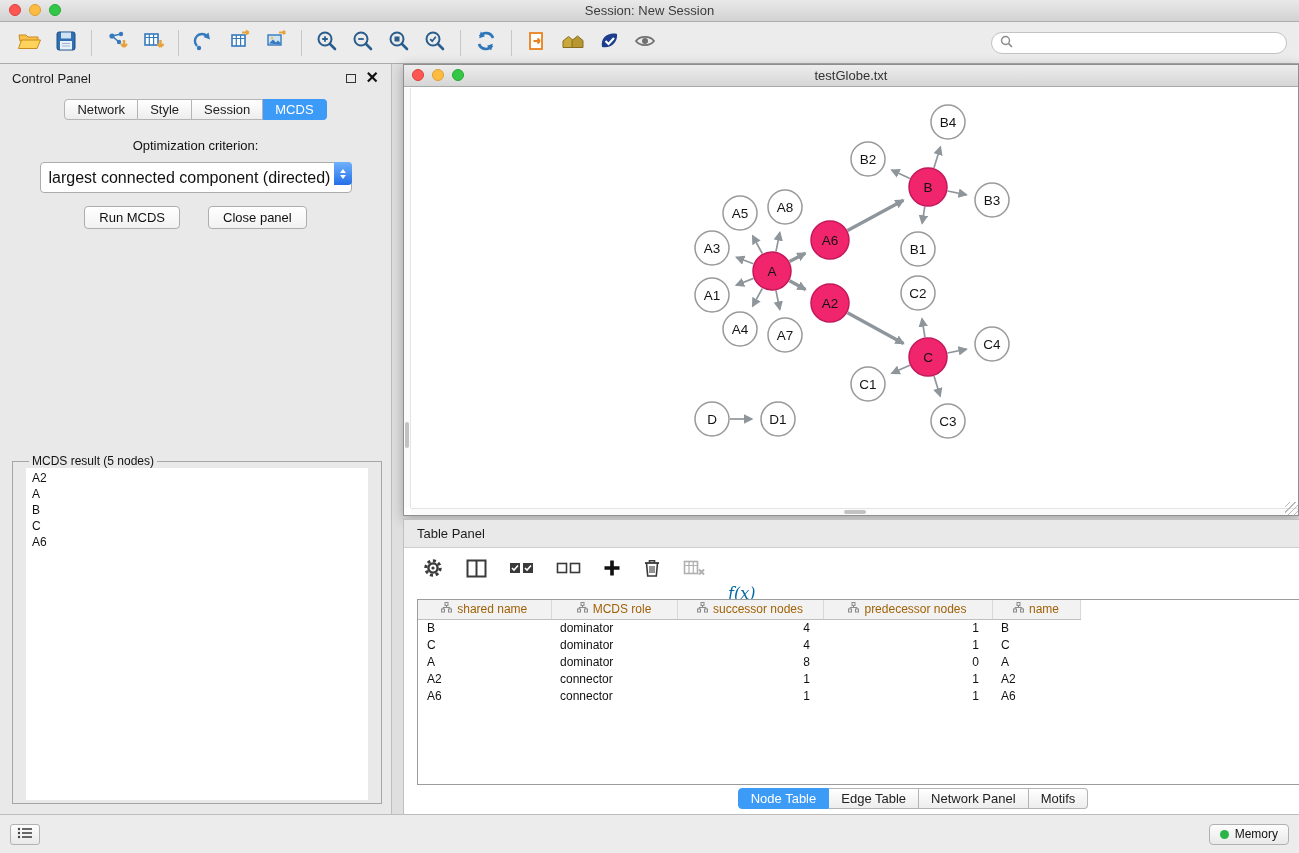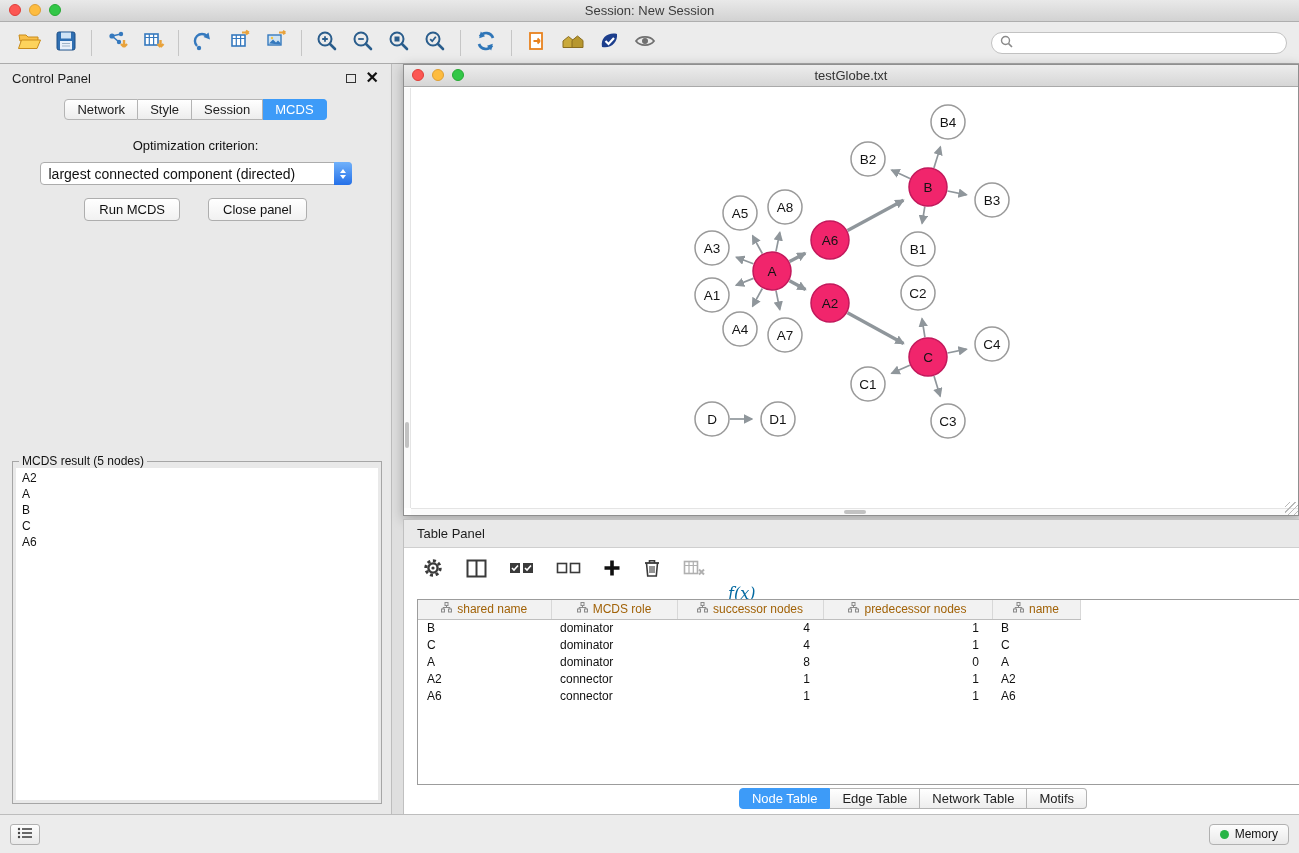--- a/index.html
+++ b/index.html
@@ -30,27 +30,27 @@
   .panel-header{height:28px;display:flex;align-items:center;padding:0 12px;font-size:13px;color:#1d1d1d;}
   .ph-icons{margin-left:auto;display:flex;align-items:center;gap:10px;}
   .float-icon{width:10px;height:9px;border:1.5px solid #333;display:inline-block;}
   .close-icon{font-size:16px;font-weight:bold;color:#111;line-height:10px;}
   .cp-tabs{display:flex;justify-content:center;margin-top:7px;}
   .tab{height:21px;display:flex;align-items:center;padding:0 12px;font-size:13px;color:#222;background:linear-gradient(#ffffff,#ededed);border:1px solid #b4b4b4;border-left:none;cursor:default;}
   .tab:first-child{border-left:1px solid #b4b4b4;border-radius:4px 0 0 4px;}
   .tab:last-child{border-radius:0 4px 4px 0;}
   .tab.active{background:#3d9bf8;border-color:#3d9bf8;color:#fff;}
   .opt-label{text-align:center;margin-top:18px;font-size:13px;color:#111;}
-  .combo{position:relative;width:312px;height:23px;margin:9px auto 0;background:#fff;border:1px solid #acacac;border-radius:4px;display:flex;align-items:center;padding:0 24px 0 8px;font-size:14px;color:#111;white-space:nowrap;}
+  .combo{position:relative;width:312px;height:31px;margin:9px auto 0;background:#fff;border:1px solid #acacac;border-radius:4px;display:flex;align-items:center;padding:0 24px 0 8px;font-size:16px;color:#111;white-space:nowrap;}
   .combo-stepper{position:absolute;right:-1px;top:-1px;width:18px;height:23px;border-radius:0 4px 4px 0;background:linear-gradient(#70b1fb,#2470e8);display:flex;flex-direction:column;align-items:center;justify-content:center;gap:2px;}
   .tri-up{width:0;height:0;border-left:3.5px solid transparent;border-right:3.5px solid transparent;border-bottom:4px solid #fff;}
   .tri-down{width:0;height:0;border-left:3.5px solid transparent;border-right:3.5px solid transparent;border-top:4px solid #fff;}
   .cp-buttons{display:flex;justify-content:center;gap:28px;margin-top:13px;}
   .cy-btn{font-family:"Liberation Sans",sans-serif;font-size:13px;color:#111;padding:3px 14px;background:linear-gradient(#ffffff,#f1f1f1);border:1px solid #aeaeae;border-radius:4px;}
-  .result-fieldset{position:absolute;left:12px;right:9px;top:390px;bottom:16px;border:1px solid #a6a6a6;display:flex;flex-direction:row;padding:0 3px 3px;margin:0;background:#e9e9e9;}
+  .result-fieldset{position:absolute;left:12px;right:9px;top:390px;bottom:16px;border:1px solid #a6a6a6;display:flex;flex-direction:row;padding:0 13px 3px;margin:0;background:#e9e9e9;}
   .result-fieldset legend{font-size:12px;color:#111;padding:0 3px;margin-left:3px;}
   .result-list{flex:1;background:#fff;font-size:12px;line-height:16px;padding:2px 6px;overflow:auto;color:#111;}
 
   
   .network-window{position:absolute;left:403px;top:0;width:896px;height:452px;background:#fff;border:1px solid #8f8f8f;box-shadow:0 3px 12px rgba(0,0,0,0.28);}
   .net-titlebar{position:relative;height:22px;background:linear-gradient(#ededed,#d6d6d6);border-bottom:1px solid #a9a9a9;display:flex;align-items:center;justify-content:center;font-size:13px;color:#333;}
   .net-traffic{position:absolute;left:8px;top:4px;display:flex;gap:8px;}
   .net-canvas{position:absolute;left:0;top:23px;right:0;bottom:0;background:#fff;overflow:hidden;}
   .net-svg{position:absolute;left:7px;top:0;width:882px;height:428px;}
   .node-label{font-family:"Liberation Sans",sans-serif;font-size:13.5px;fill:#141414;}
@@ -545,21 +545,21 @@
                 <td class="num">1</td>
                 <td class="num">1</td>
                 <td>A6</td>
               </tr>
             </tbody>
         </table>
       </div>
       <div class="tp-tabs">
           <span class="tab active">Node Table</span>
           <span class="tab">Edge Table</span>
-          <span class="tab">Network Table</span>
+          <span class="tab">Network Panel</span>
           <span class="tab">Motifs</span>
         </div>
     </div>
 
   </div>
 
   <div class="statusbar">
     <span class="status-btn">
         <span><svg width="16" height="12" viewBox="0 0 16 12">
             <circle cx="2" cy="2" r="1.2" fill="#444"></circle>

